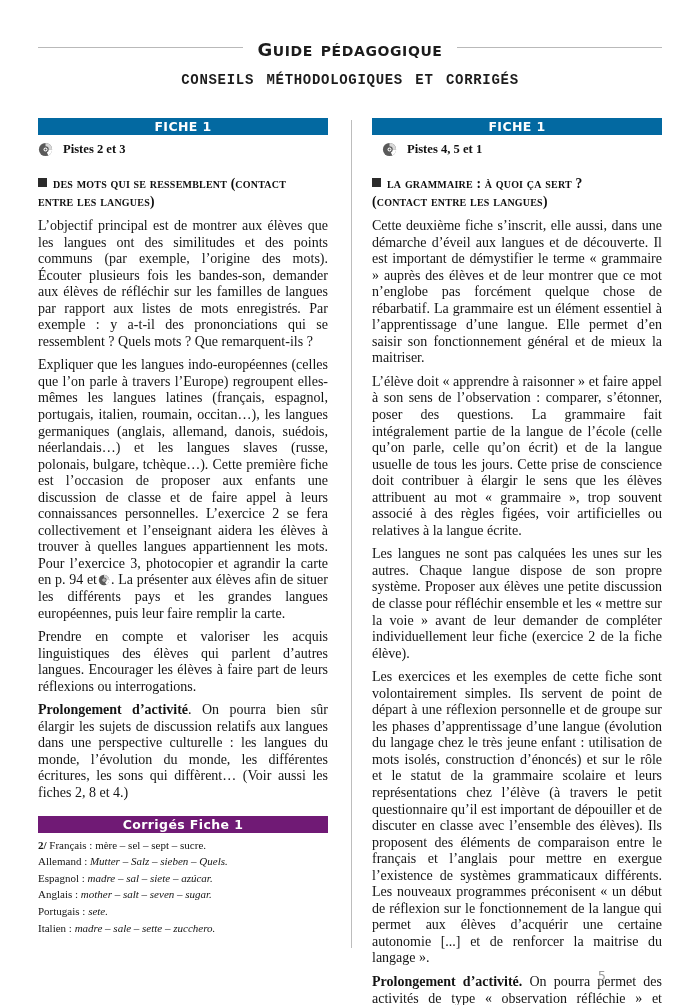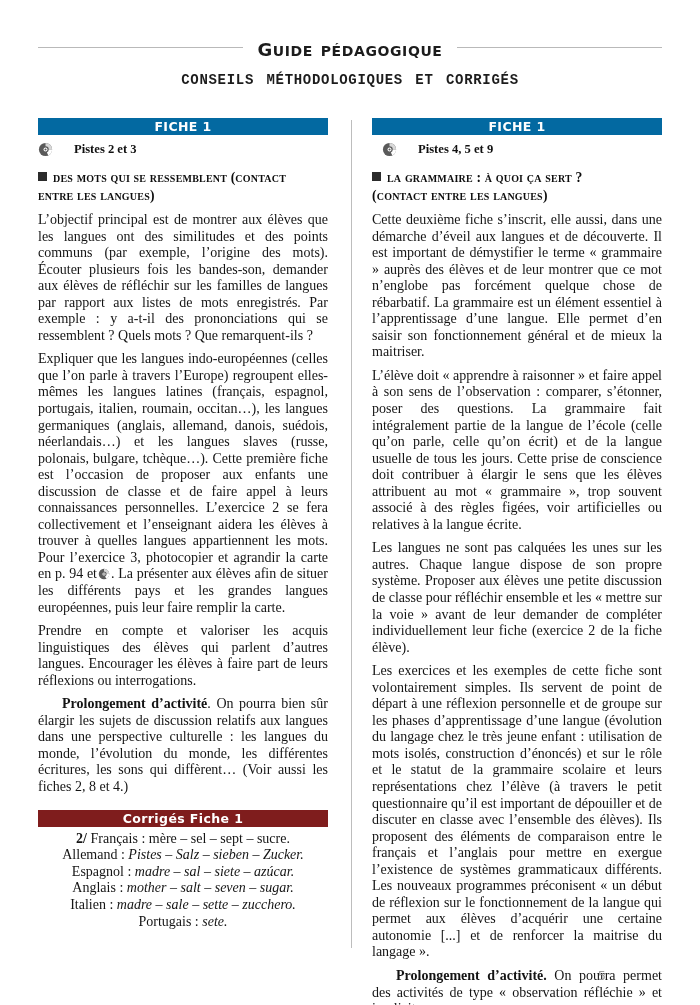--- a/index.html
+++ b/index.html
@@ -97,29 +97,29 @@
     height: 17px;
     line-height: 17px;
     text-align: center;
     font-family: "DejaVu Sans", sans-serif;
     font-weight: bold;
     font-size: 12.5px;
     letter-spacing: 0.4px;
     color: #ffffff;
   }
   .banner-fiche   { background: #0369a1; }
-  .banner-corrige { background: #7f1d1d; margin-top: 14px; }
+  .banner-corrige { background: #701a75; margin-top: 14px; }
 
   
   .audio-line {
     display: flex;
     align-items: center;
-    gap: 21px;
+    gap: 10px;
     margin-top: 7px;
-    margin-bottom: 12px;
+    margin-bottom: 18px;
   }
   .col-right .audio-line { padding-left: 10px; }
   .cd-icon {
     display: inline-block;
     width: 15px;
     height: 15px;
     flex: 0 0 15px;
     position: relative;
   }
   .cd-icon svg { display: block; }
@@ -156,36 +156,35 @@
     margin: 0 0 0 0;
     padding-top: 7px;
     font-size: 14px;
     line-height: 16.55px;
     text-align: justify;
     text-justify: inter-word;
     hyphens: manual;
     color: #141414;
   }
   p.body.first { padding-top: 6px; }
-  p.body b { font-weight: bold; margin-left: 24px; }
+  p.body b { font-weight: bold; }
   .inline-cd {
     display: inline-block;
     width: 12px;
     height: 12px;
     vertical-align: -2px;
     margin: 0 1px;
   }
 
   
   .corrige-list {
     padding-top: 4px;
-    font-size: 14px;
+    font-size: 11px;
     line-height: 16.6px;
     color: #141414;
-    text-align: center;
   }
   .corrige-list .line { white-space: nowrap; }
   .corrige-list i { font-style: italic; }
   .corrige-list b { font-weight: bold; }
 
   
   .page-number {
     position: absolute;
     right: 38px;
     bottom: 22px;
@@ -245,44 +244,44 @@
             </svg></span><span>. La présenter aux élèves afin de situer les différents pays et les grandes langues européennes, puis leur faire remplir la carte.</span></p>
 
       <p class="body">Prendre en compte et valoriser les acquis linguistiques des élèves qui parlent d’autres langues. Encourager les élèves à faire part de leurs réflexions ou interrogations.</p>
 
       <p class="body"><b>Prolongement d’activité</b><span>. On pourra bien sûr élargir les sujets de discussion relatifs aux langues dans une perspective culturelle : les langues du monde, l’évolution du monde, les différentes écritures, les sons qui diffèrent… (Voir aussi les fiches 2, 8 et 4.)</span></p>
 
       <div class="banner banner-corrige">Corrigés Fiche 1</div>
 
       <div class="corrige-list">
         <div class="line"><b>2/</b> <span>Français :</span> <span>mère – sel – sept – sucre.</span></div>
-        <div class="line"><span>Allemand :</span> <i>Pistes – Salz – sieben – Zucker.</i></div>
+        <div class="line"><span>Allemand :</span> <i>Mutter – Salz – sieben – Quels.</i></div>
         <div class="line"><span>Espagnol :</span> <i>madre – sal – siete – azúcar.</i></div>
         <div class="line"><span>Anglais :</span> <i>mother – salt – seven – sugar.</i></div>
+        <div class="line"><span>Portugais :</span> <i>sete.</i></div>
         <div class="line"><span>Italien :</span> <i>madre – sale – sette – zucchero.</i></div>
-        <div class="line"><span>Portugais :</span> <i>sete.</i></div>
       </div>
 
     </div>
 
     <div class="col col-right">
 
       <div class="banner banner-fiche">FICHE 1</div>
 
       <div class="audio-line">
         <span class="cd-icon">
           <svg viewBox="0 0 32 32" width="15" height="15" aria-hidden="true">
             <circle cx="16" cy="16" r="14" fill="#5a5a5a"></circle>
             <path d="M16 2 A14 14 0 0 1 30 16 L23 16 A7 7 0 0 0 16 9 Z" fill="#d8d8d8"></path>
             <path d="M30 16 A14 14 0 0 1 22 28.7 L19 22.5 A7 7 0 0 0 23 16 Z" fill="#ffffff"></path>
             <circle cx="16" cy="16" r="4.2" fill="#ffffff"></circle>
             <circle cx="16" cy="16" r="2.2" fill="#5a5a5a"></circle>
           </svg>
         </span>
-        <span class="audio-text">Pistes 4, 5 et 9</span>
+        <span class="audio-text">Pistes 4, 5 et 1</span>
       </div>
 
       <div class="section-heading">
         <span class="sq"></span><span class="low">La grammaire : à quoi ça sert ?</span><br>
         <span class="low">(contact entre les langues)</span>
       </div>
 
       <p class="body first">Cette deuxième fiche s’inscrit, elle aussi, dans une démarche d’éveil aux langues et de découverte. Il est important de démystifier le terme « grammaire » auprès des élèves et de leur montrer que ce mot n’englobe pas forcément quelque chose de rébarbatif. La grammaire est un élément essentiel à l’apprentissage d’une langue. Elle permet d’en saisir son fonctionnement général et de mieux la maitriser.</p>
       <p class="body">L’élève doit « apprendre à raisonner » et faire appel à son sens de l’observation : comparer, s’étonner, poser des questions. La grammaire fait intégralement partie de la langue de l’école (celle qu’on parle, celle qu’on écrit) et de la langue usuelle de tous les jours. Cette prise de conscience doit contribuer à élargir le sens que les élèves attribuent au mot « grammaire », trop souvent associé à des règles figées, voir artificielles ou relatives à la langue écrite.</p>
       <p class="body">Les langues ne sont pas calquées les unes sur les autres. Chaque langue dispose de son propre système. Proposer aux élèves une petite discussion de classe pour réfléchir ensemble et les « mettre sur la voie » avant de leur demander de compléter individuellement leur fiche (exercice 2 de la fiche élève).</p>

